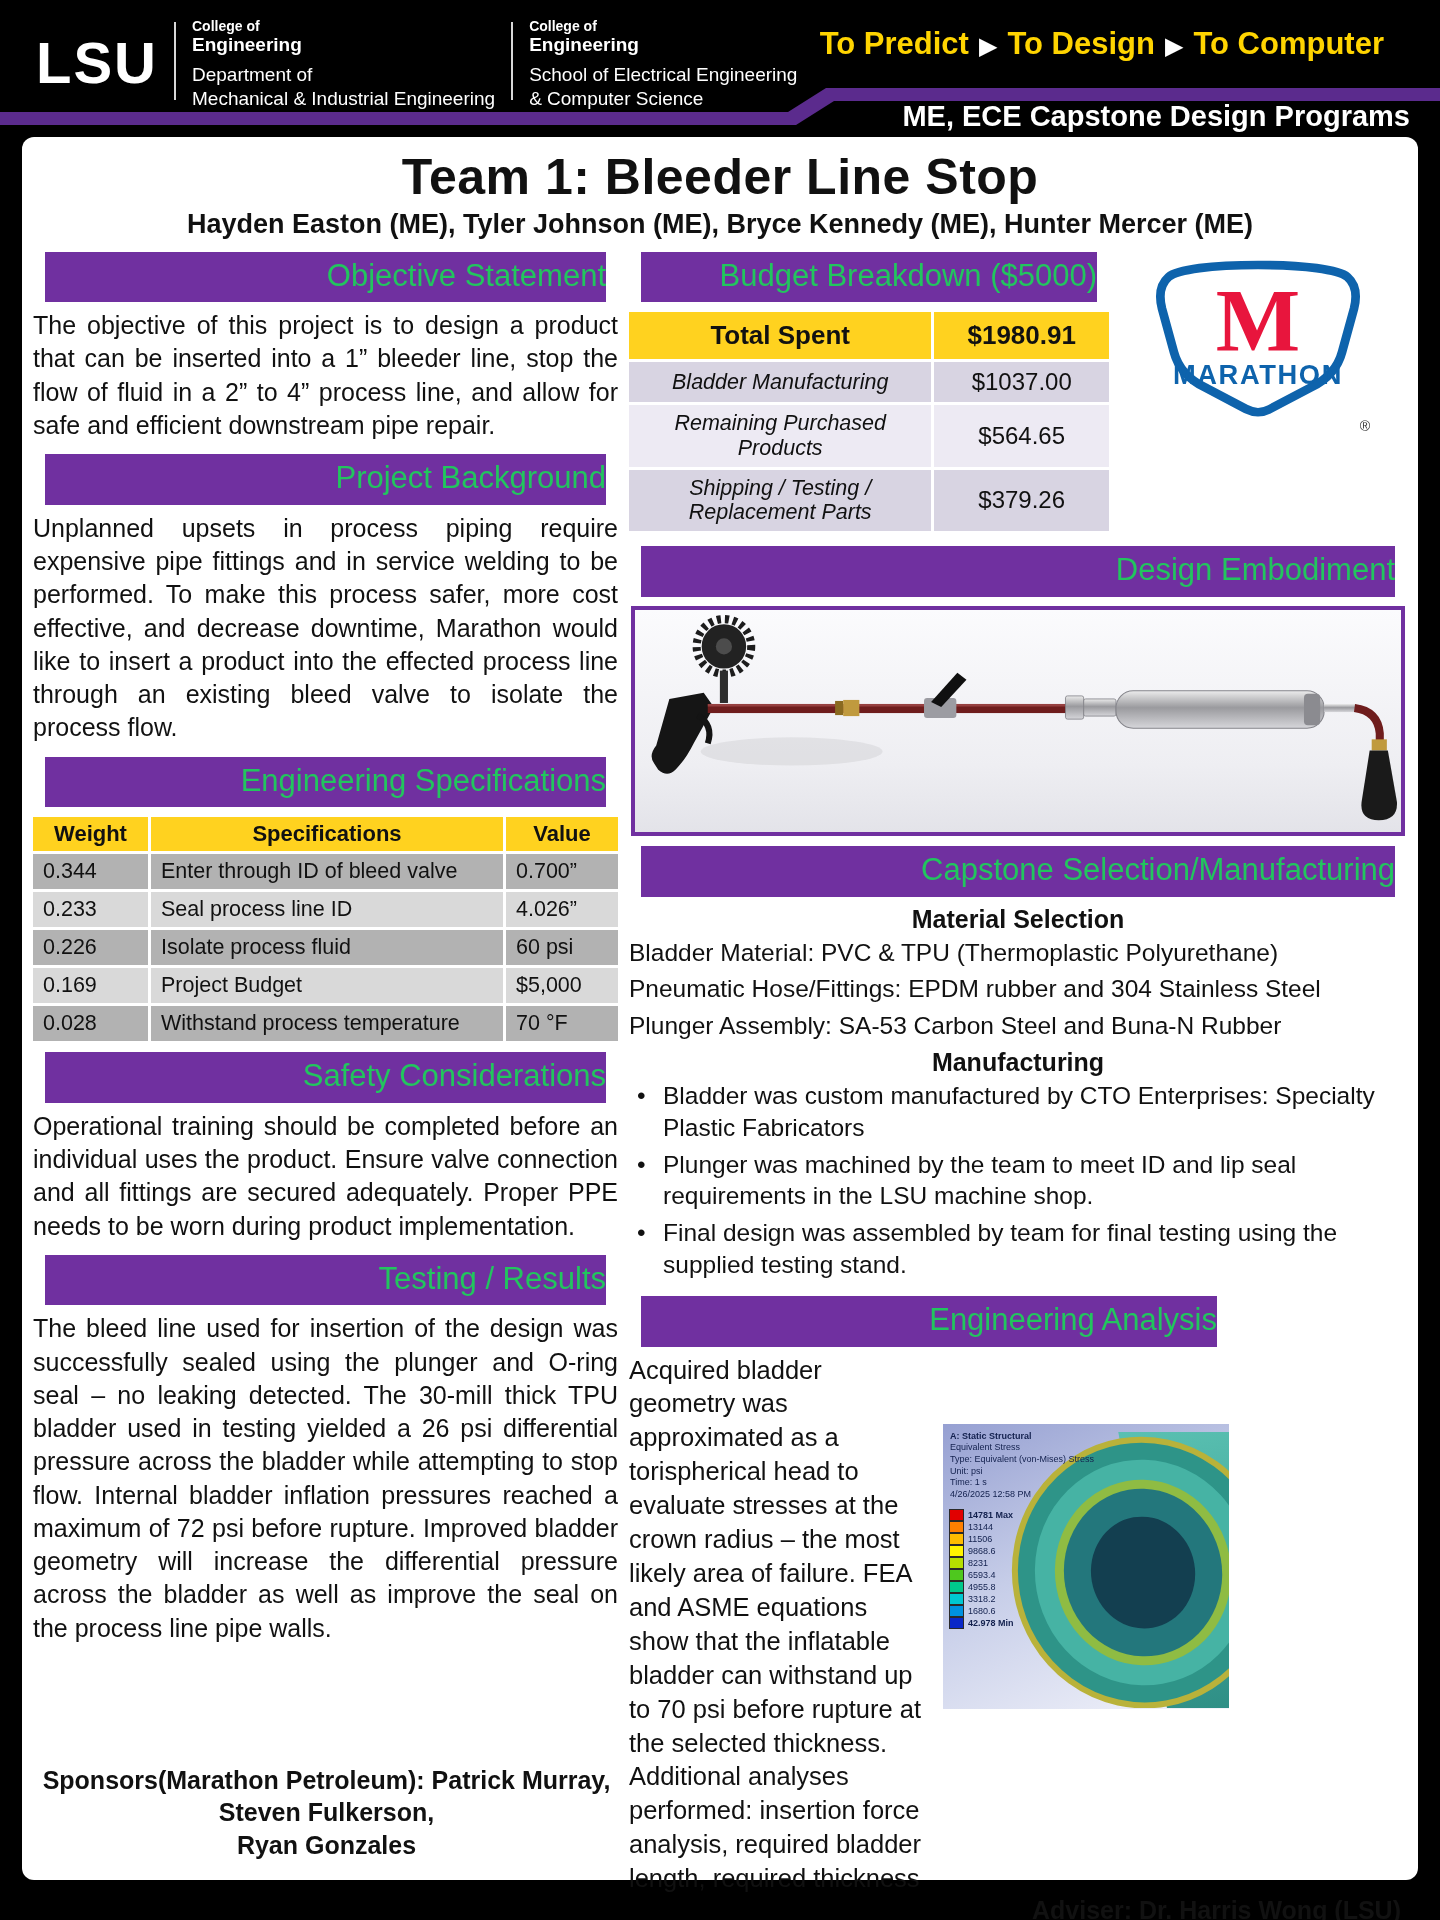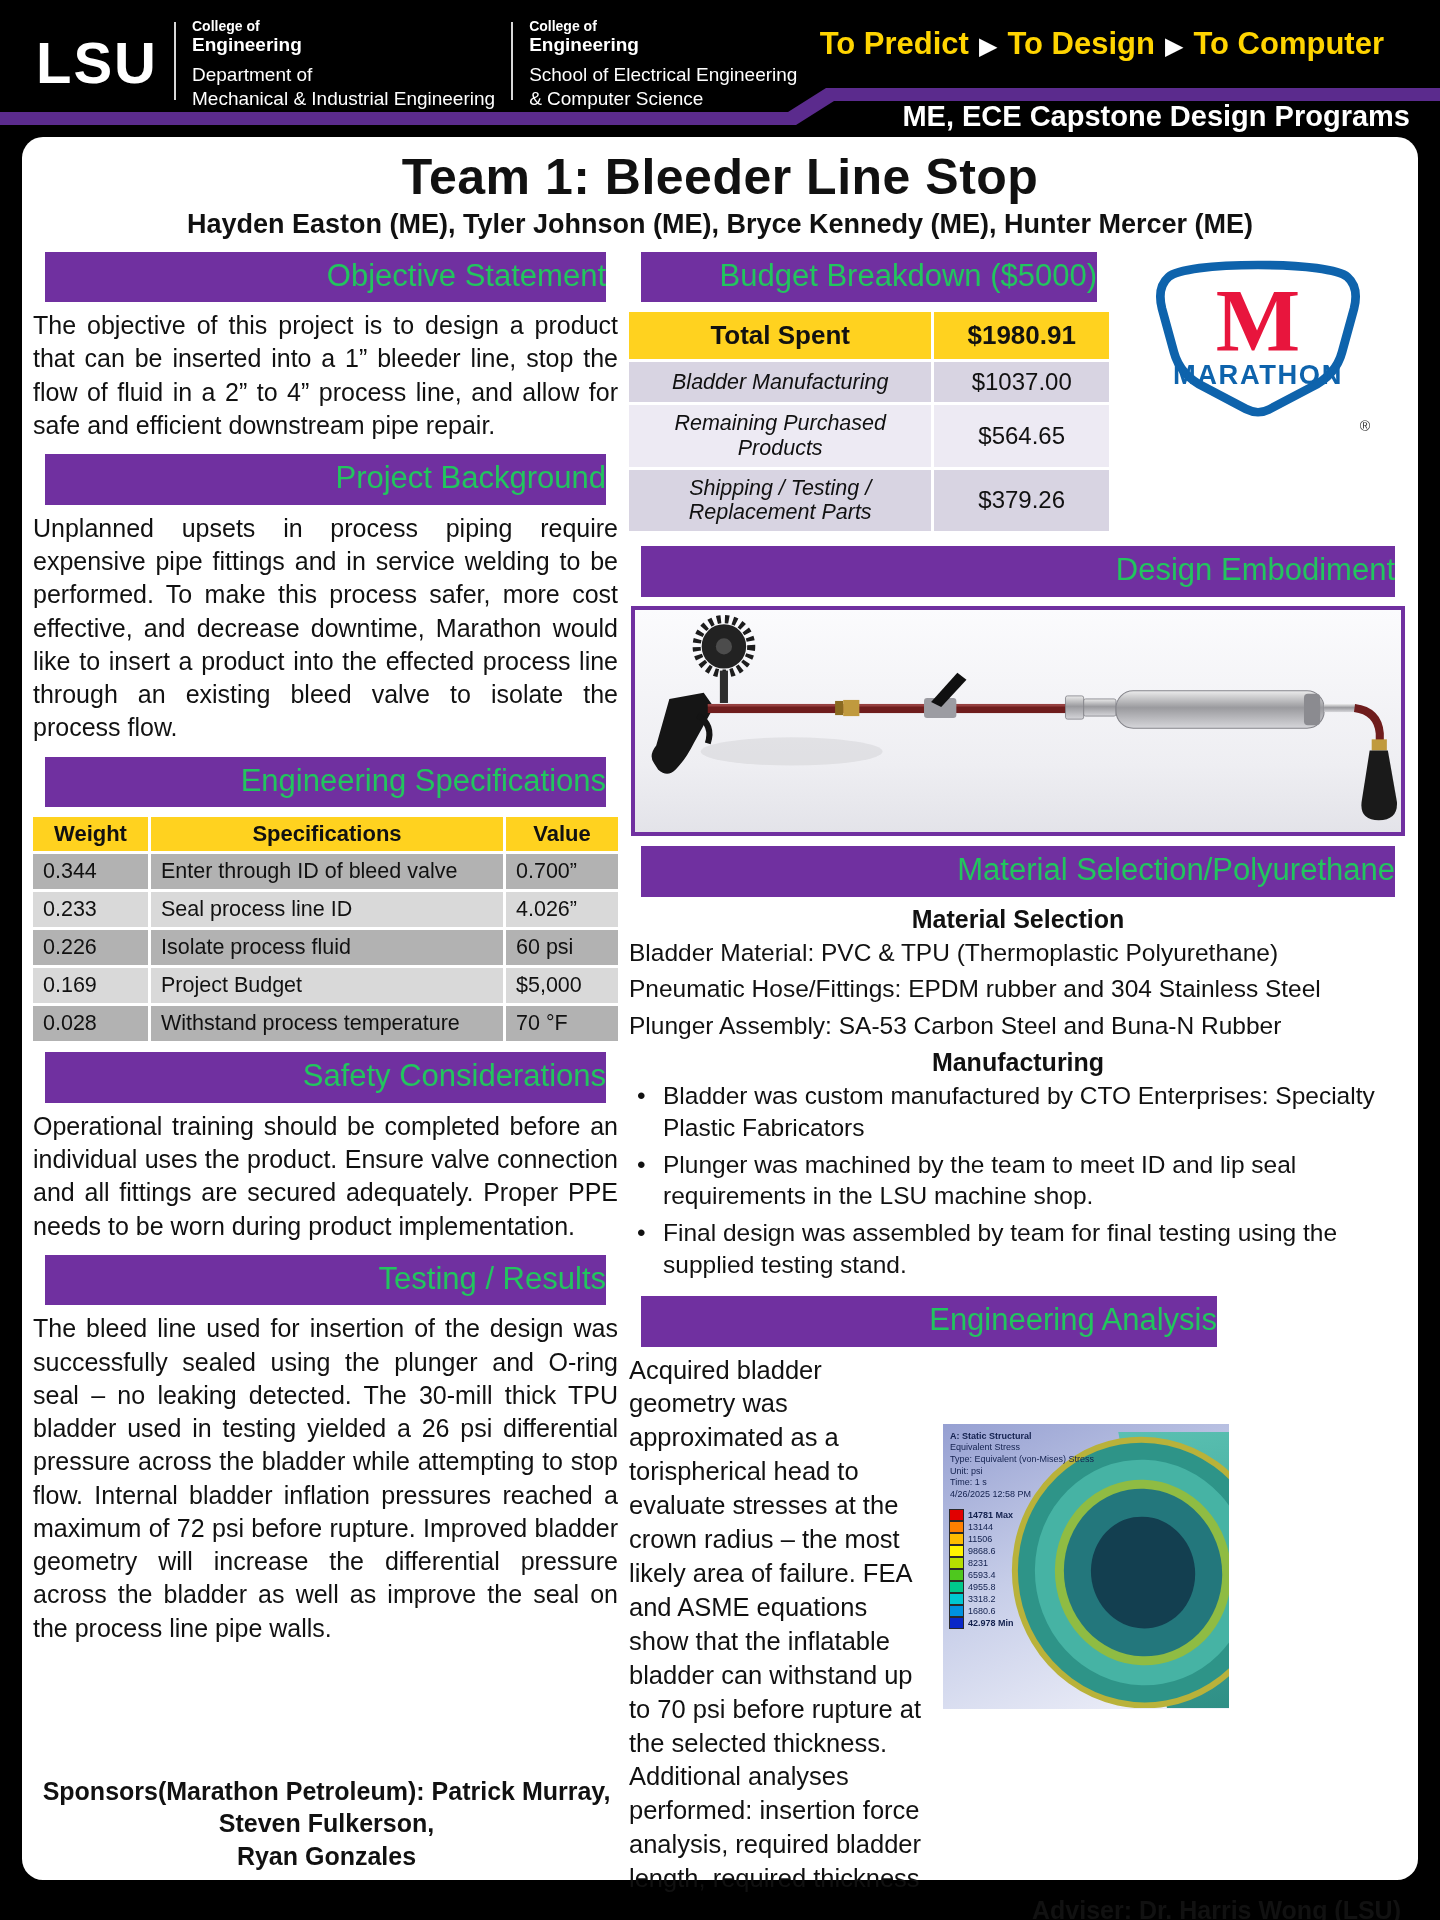--- a/index.html
+++ b/index.html
@@ -21,21 +21,21 @@
   .c-small{font-size:14px;font-weight:bold;line-height:1.15;}
   .c-big{font-size:19px;font-weight:bold;line-height:1.15;margin-bottom:7px;}
   .c-line{font-size:19px;line-height:1.25;}
   .motto{position:absolute;right:56px;top:26px;font-size:31px;font-weight:bold;color:var(--motto);white-space:nowrap;}
   .motto .arr{color:#fff;font-size:24px;padding:0 10px;}
   .stripe-svg{position:absolute;left:0;top:0;width:1440px;height:137px;}
   .program{position:absolute;right:30px;top:100px;font-size:29px;font-weight:bold;color:#fff;}
 
   
   .content{position:absolute;left:22px;right:22px;top:137px;bottom:40px;background:#fff;
-           border-radius:21px;padding:8px 11px 4px;display:flex;flex-direction:column;color:var(--ink);}
+           border-radius:12px;padding:8px 11px 15px;display:flex;flex-direction:column;color:var(--ink);}
   .page-title{text-align:center;font-size:50px;font-weight:bold;margin:4px 0 0;letter-spacing:.5px;line-height:1.15;}
   .authors{text-align:center;font-size:27px;font-weight:bold;margin:2px 0 12px;}
   .cols{display:flex;gap:11px;flex:1;min-height:0;}
   .col-left{width:585px;display:flex;flex-direction:column;}
   .col-right{flex:1;display:flex;flex-direction:column;min-width:0;}
 
   .sec-h{background:var(--purple);color:#22c55e;text-align:right;font-size:31px;
          padding:6px 0 9px;margin:0 12px 7px;font-weight:400;line-height:1.15;}
   p.body{font-size:25px;line-height:1.33;text-align:justify;margin:0 0 12px;}
 
@@ -253,21 +253,21 @@
             <rect x="662" y="83" width="16" height="31" rx="4" fill="#8b8b90"></rect>
 
             <rect x="682" y="93" width="32" height="8" fill="url(#metal)"></rect>
             <path d="M 712,97 q 23,3 25,25 l 0,12" fill="none" stroke="#6f1d1d" stroke-width="8"></path>
             <rect x="729" y="128" width="15" height="11" fill="#c09a3e"></rect>
 
             <path d="M 727,139 L 745,139 L 754,190 Q 755,208 736,208 Q 717,208 719,190 Z" fill="#1a1a1a"></path>
           </svg>
         </div>
 
-        <div class="sec-h">Material Selection/Polyurethane</div>
+        <div class="sec-h">Capstone Selection/Manufacturing</div>
         <div class="mat-sub">Material Selection</div>
         <p class="mat-line">Bladder Material: PVC &amp; TPU (Thermoplastic Polyurethane)</p>
         <p class="mat-line">Pneumatic Hose/Fittings: EPDM rubber and 304 Stainless Steel</p>
         <p class="mat-line">Plunger Assembly: SA-53 Carbon Steel and Buna-N Rubber</p>
         <div class="mat-sub">Manufacturing</div>
         <div class="bullet">
           <span class="dot">•</span>
           <span>Bladder was custom manufactured by CTO Enterprises: Specialty Plastic Fabricators</span>
         </div>
         <div class="bullet">

